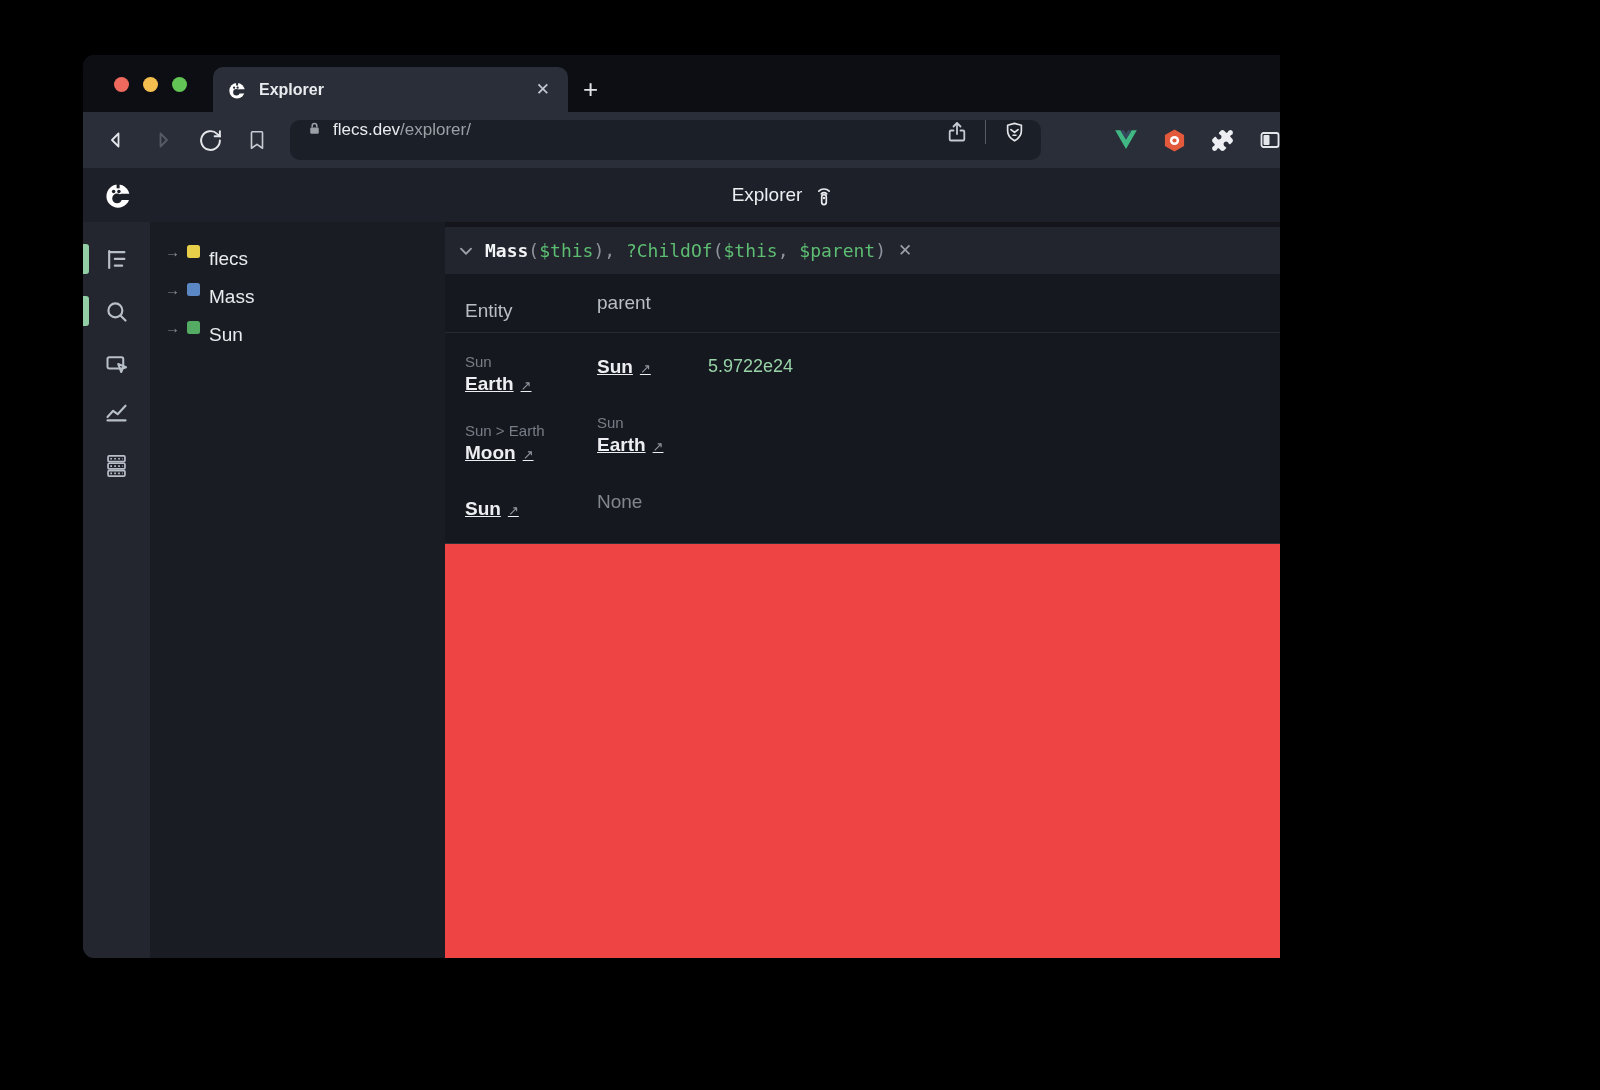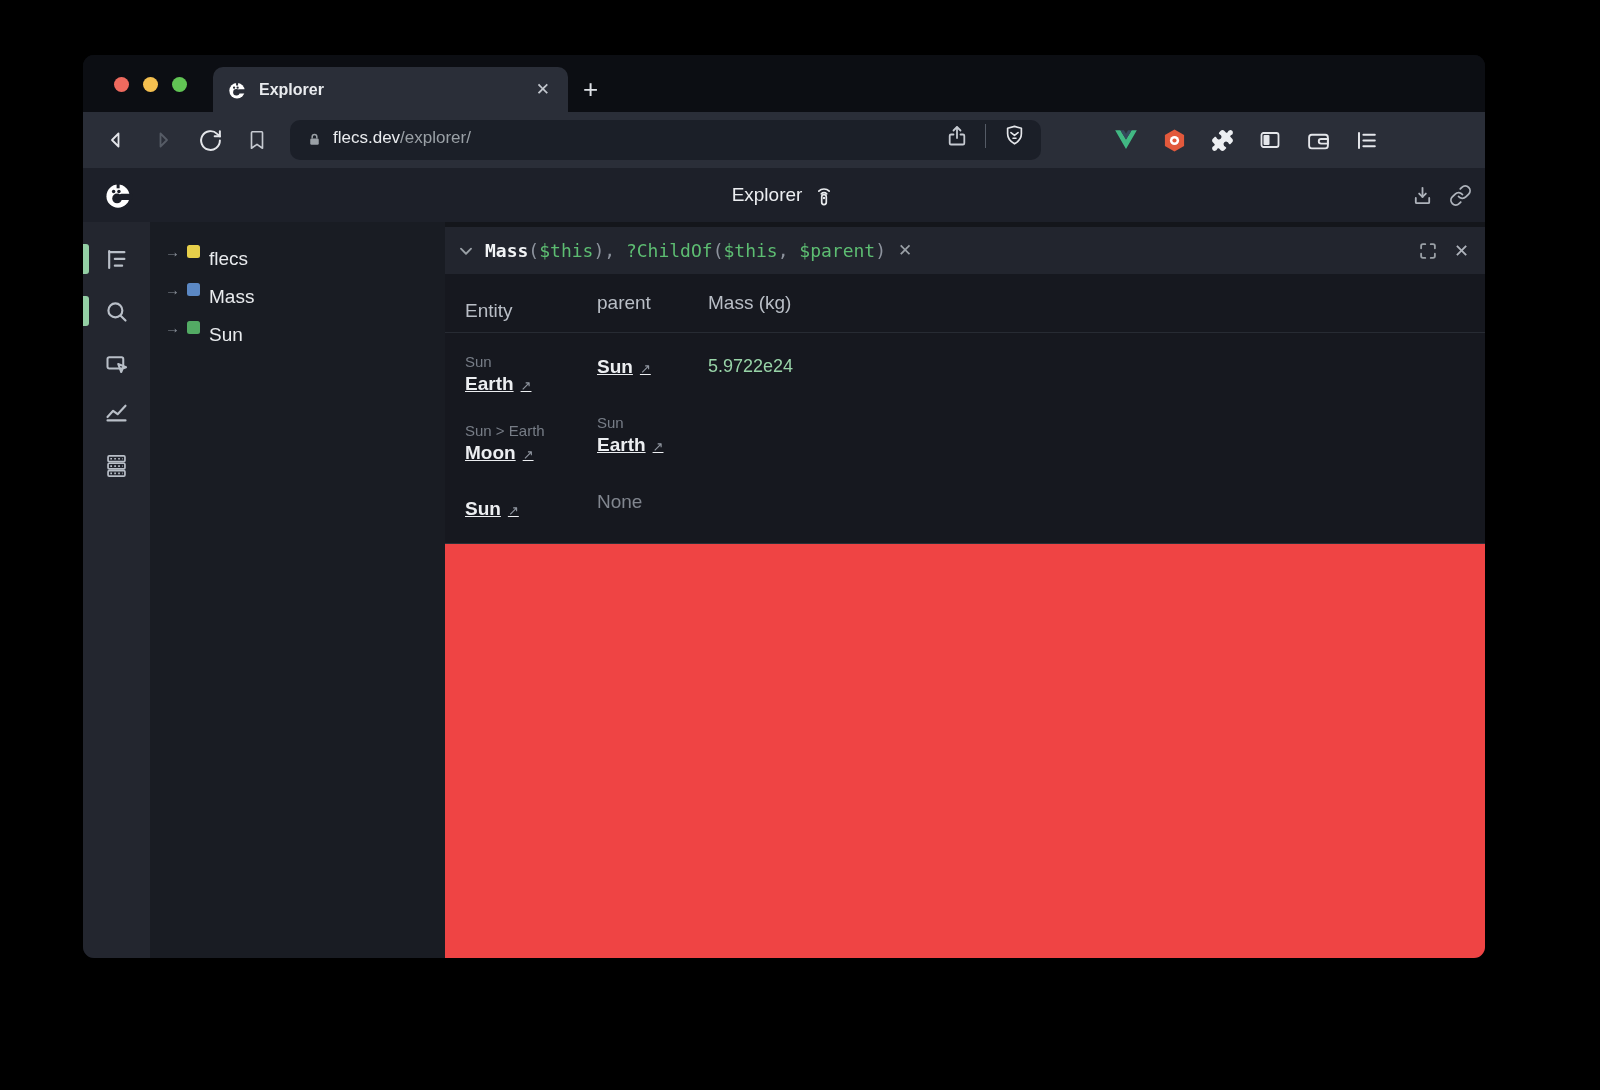--- a/index.html
+++ b/index.html
@@ -1,37 +1,37 @@
 <!DOCTYPE html>
 <html><head>
 <meta charset="utf-8">
 <style>
   html,body{margin:0;padding:0;background:#000;}
-  .stage{position:relative;width:1600px;height:1090px;background:#000;overflow:hidden;
+  .stage{position:relative;width:1280px;height:1090px;background:#000;overflow:hidden;
          font-family:"Liberation Sans",sans-serif;-webkit-font-smoothing:antialiased;}
   .window{position:absolute;left:83px;top:55px;width:1402px;height:903px;border-radius:11px;
           overflow:hidden;background:#0e1015;}
 
   
   .tabbar{position:relative;height:57px;background:#0c0e13;}
   .traffic{position:absolute;top:22px;left:31px;display:flex;gap:14px;}
   .light{width:15px;height:15px;border-radius:50%;}
   .tab{position:absolute;left:130px;top:12px;width:355px;height:45px;background:#2a2e38;
        border-radius:10px 10px 0 0;display:flex;align-items:center;padding:0 14px;box-sizing:border-box;}
   .tab-title{color:#e9ebee;font-size:16px;font-weight:700;margin-left:12px;flex:1;}
   .tab-close{color:#c3c7ce;font-size:17px;cursor:default;padding:2px 4px;}
   .newtab{position:absolute;left:500px;top:14px;color:#dfe2e7;font-size:26px;font-weight:300;line-height:40px;}
 
   
   .toolbar{height:56px;background:#2a2e38;display:flex;align-items:center;padding:0 16px;box-sizing:border-box;}
   .navbtn{width:34px;height:34px;display:flex;align-items:center;justify-content:center;flex:0 0 auto;}
   .navbtn + .navbtn{margin-left:13px;}
   .bookmark{margin-left:97px;}
   .urlbar{margin-left:16px;width:751px;height:40px;background:#1b1f28;border-radius:10px;
-          display:flex;align-items:flex-end;padding:0 14px 12px 16px;box-sizing:border-box;}
+          display:flex;align-items:flex-start;padding:0 14px 0 16px;box-sizing:border-box;}
   .url-domain{color:#e9ebee;font-size:17px;margin-left:10px;}
   .url-path{color:#9aa0a6;font-size:17px;}
   .url-spacer{flex:1;}
   .url-sep{width:1px;height:24px;background:#555b66;margin:0 16px;}
   .ext{width:30px;height:30px;display:flex;align-items:center;justify-content:center;flex:0 0 auto;}
   .ext-first{margin-left:70px;}
   .ext + .ext{margin-left:18px;}
 
   
   .appheader{position:relative;height:54px;background:#1d2029;display:flex;align-items:center;}
@@ -318,21 +318,20 @@
                 </svg>
             </span>
             <span class="qpanel-close">✕</span>
           </div>
         </div>
 
         <div class="qtable">
           <div class="colrow">
             <span class="c-entity">Entity</span>
             <span class="c-parent">parent</span>
-            <span class="c-mass">Mass (kg)</span>
           </div>
 
           <div class="trow" style="height:67px">
             <div class="c-entity">
               <div class="sub">Sun</div>
               <div class="mainlbl"><span>Earth</span><span class="arrow">↗</span></div>
             </div>
             <div class="c-parent">
               <div class="mainlbl"><span>Sun</span><span class="arrow">↗</span></div>
             </div>

